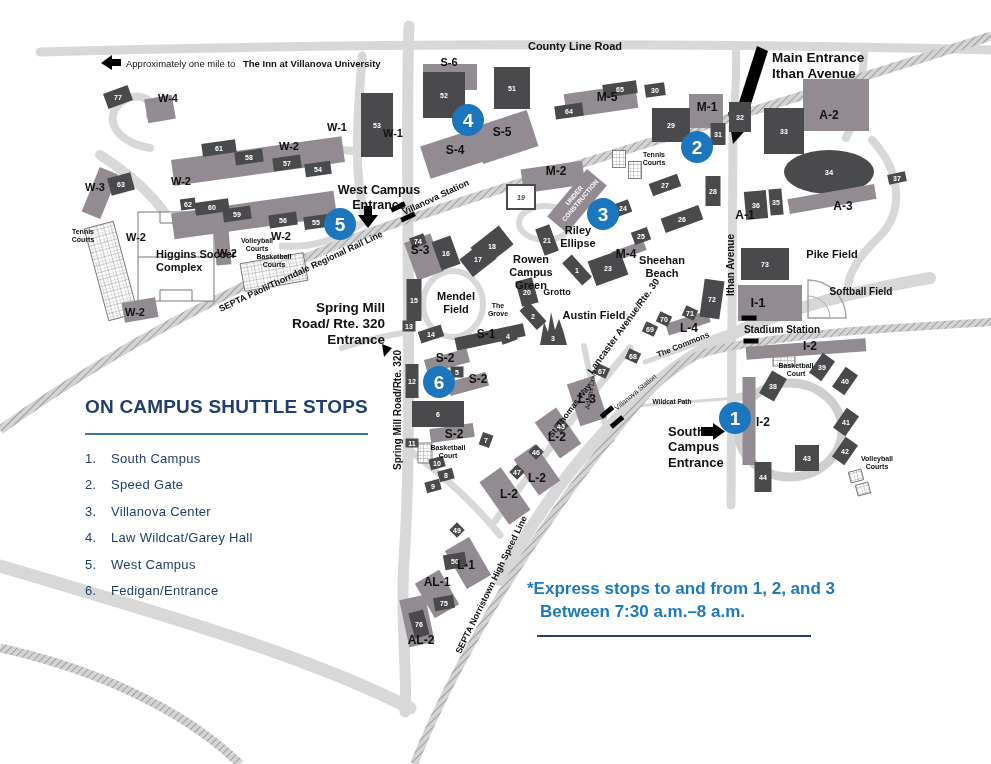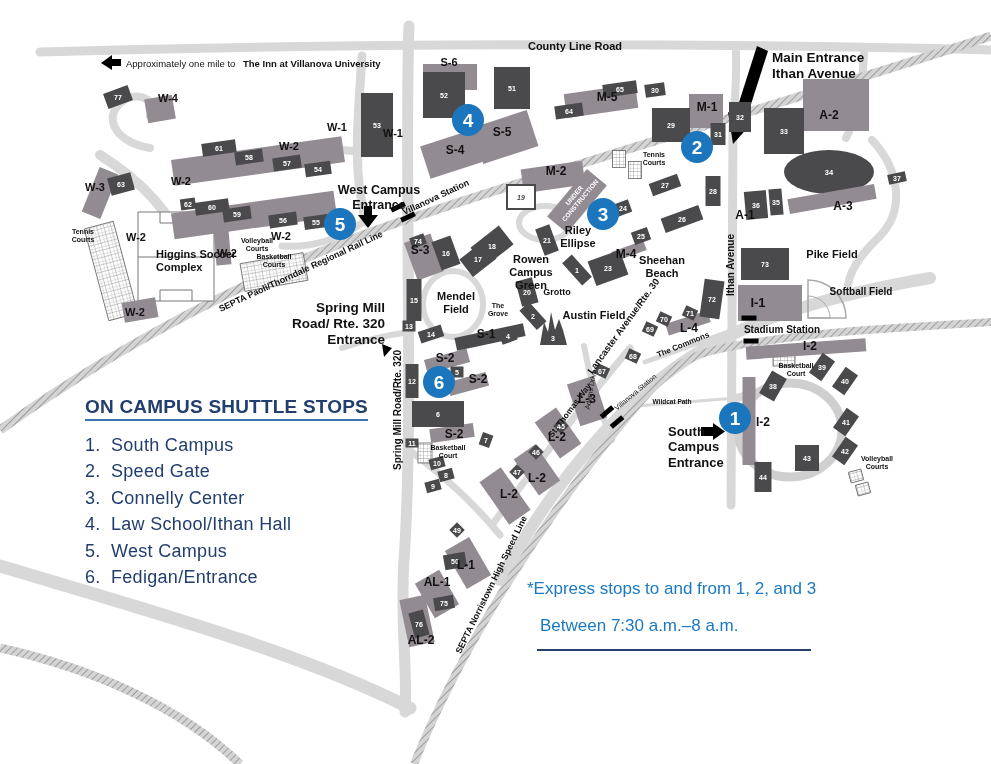--- a/index.html
+++ b/index.html
@@ -2,26 +2,26 @@
 <html><head>
 <meta charset="utf-8">
 <style>
   html,body{margin:0;padding:0}
   body{width:991px;height:764px;position:relative;background:#fff;overflow:hidden;
        font-family:"Liberation Sans",sans-serif}
   #map{position:absolute;left:0;top:0}
   svg text{font-family:"Liberation Sans",sans-serif}
   .legend{position:absolute;left:85px;top:396px;color:#213e6e}
   .legend h2{font-size:19px;margin:0 0 4px;letter-spacing:.2px;display:inline-block;
-             border-bottom:2px solid #3e74ad;padding-bottom:1px}
-  .legend ol{list-style:none;margin:7px 0 0;padding:0;font-size:18px;letter-spacing:.3px}
+             border-bottom:2px solid #3e74ad;padding-bottom:15px}
+  .legend ol{list-style:none;margin:7px 0 0;padding:0;font-size:13px;letter-spacing:.3px}
   .legend li{line-height:26.4px}
   .legend .num{display:inline-block;width:26px}
-  .note{position:absolute;left:527px;top:579px;color:#1b79c2;font-weight:normal;font-size:17px}
-  .note .l2{margin-left:13px;margin-top:17px}
+  .note{position:absolute;left:527px;top:579px;color:#1b79c2;font-weight:bold;font-size:17px}
+  .note .l2{margin-left:13px;margin-top:3px}
   .note .rule{width:274px;border-top:2px solid #27406e;margin:13px 0 0 10px}
 </style>
 </head>
 <body>
 
 <svg id="map" width="991" height="764" viewBox="0 0 991 764">
   <defs>
     <pattern id="hatch" width="5" height="5" patternUnits="userSpaceOnUse" patternTransform="rotate(45)">
       <rect width="5" height="5" fill="#d4d4d4"></rect>
       <line x1="0" y1="0" x2="0" y2="5" stroke="#8f8f8f" stroke-width="1.6"></line>
@@ -347,22 +347,22 @@
     <text x="340" y="230.5" text-anchor="middle" font-size="19" font-weight="bold" fill="#fff">5</text>
     <circle cx="439" cy="382" r="16" fill="#1b76bd"></circle>
     <text x="439" y="388.5" text-anchor="middle" font-size="19" font-weight="bold" fill="#fff">6</text>
   </svg>
 
 <div class="legend">
   <h2>ON CAMPUS SHUTTLE STOPS</h2>
   <ol>
       <li><span class="num">1.</span><span>South Campus</span></li>
       <li><span class="num">2.</span><span>Speed Gate</span></li>
-      <li><span class="num">3.</span><span>Connelly Center</span></li>
-      <li><span class="num">4.</span><span>Law School/Ithan Hall</span></li>
+      <li><span class="num">3.</span><span>Villanova Center</span></li>
+      <li><span class="num">4.</span><span>Law Wildcat/Garey Hall</span></li>
       <li><span class="num">5.</span><span>West Campus</span></li>
       <li><span class="num">6.</span><span>Fedigan/Entrance</span></li>
     </ol>
 </div>
 
 <div class="note">
   <div>*Express stops to and from 1, 2, and 3</div>
   <div class="l2">Between 7:30 a.m.–8 a.m.</div>
   <div class="rule"></div>
 </div>

